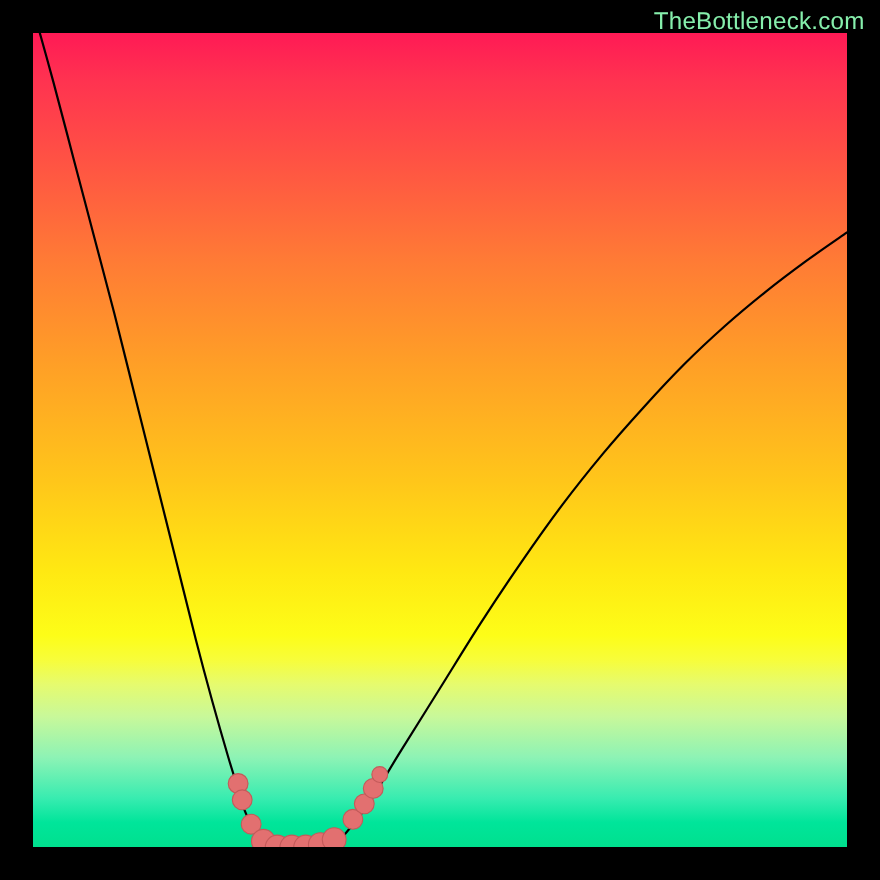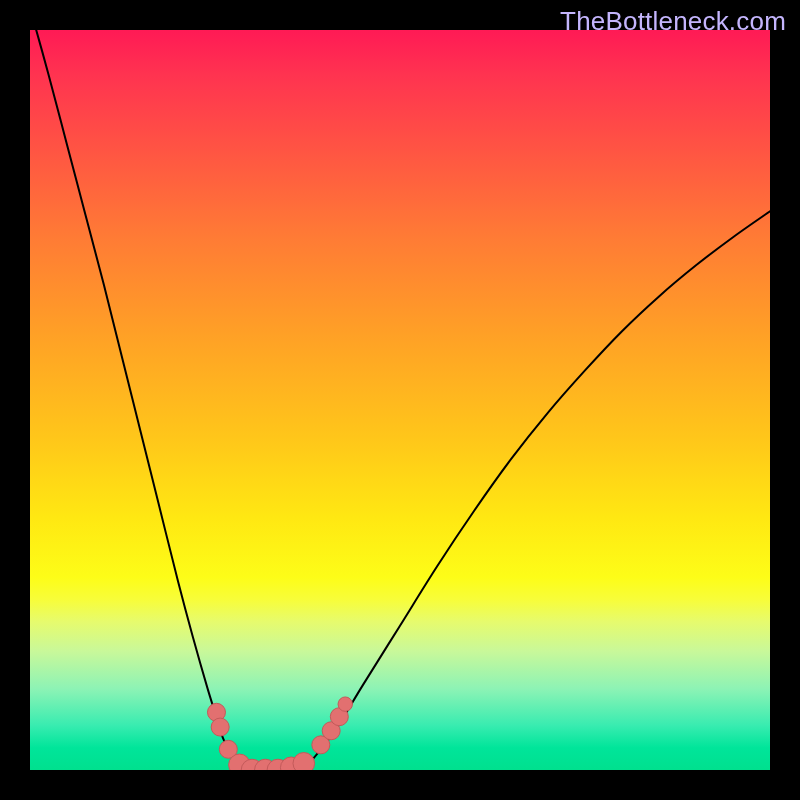--- a/index.html
+++ b/index.html
@@ -48,22 +48,22 @@
     position: absolute;
     left: 0;
     top: 0;
     width: 740px;
     height: 740px;
   }
   .watermark {
     position: absolute;
     top: 6px;
     right: 14px;
-    color: #c4b5fd;
-    font-size: 26px;
+    color: #86efac;
+    font-size: 22px;
     font-weight: 400;
     letter-spacing: 0.2px;
     user-select: none;
   }
 </style>
 </head>
 <body>
 
 <div class="frame">
   <div class="plot">

